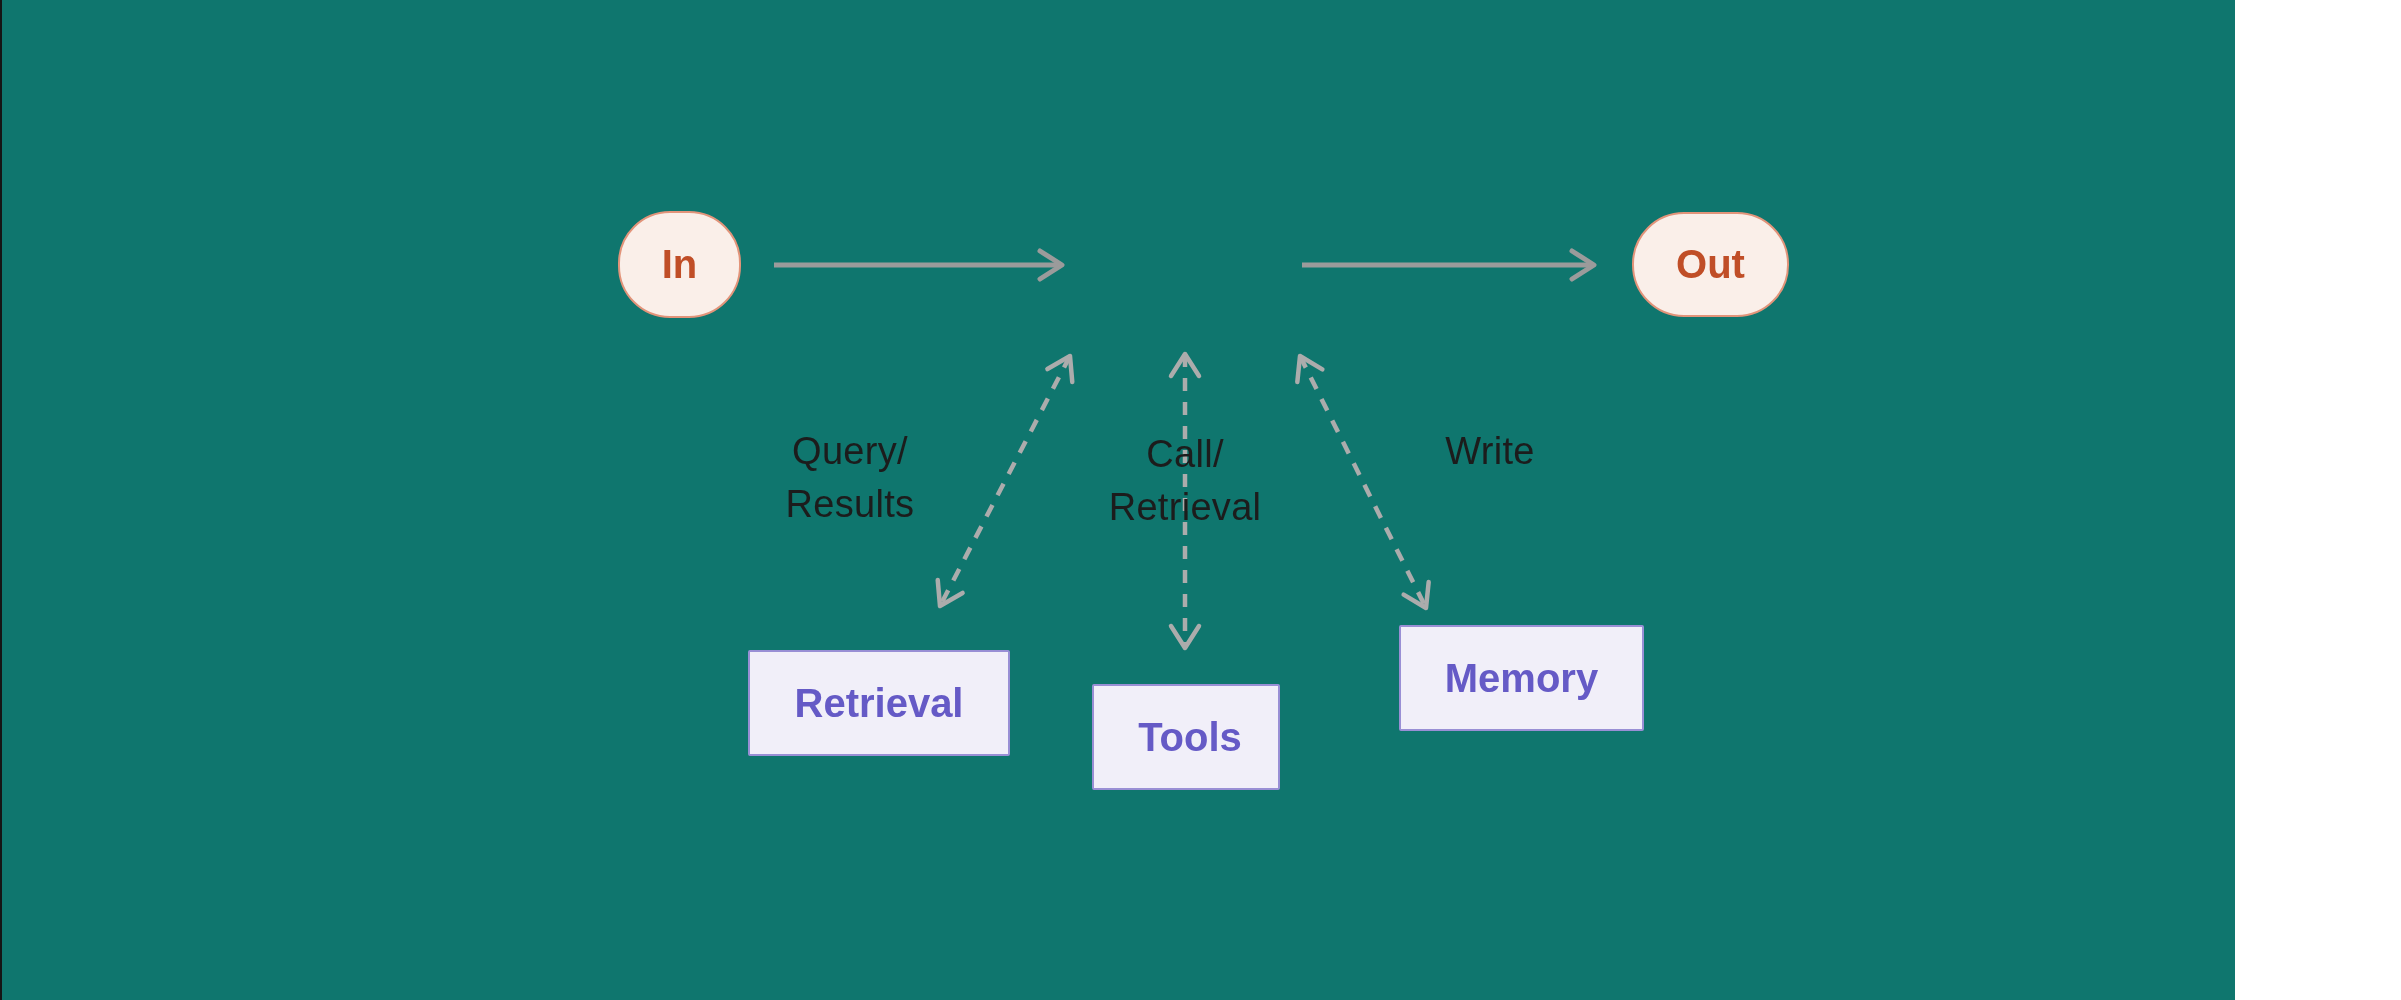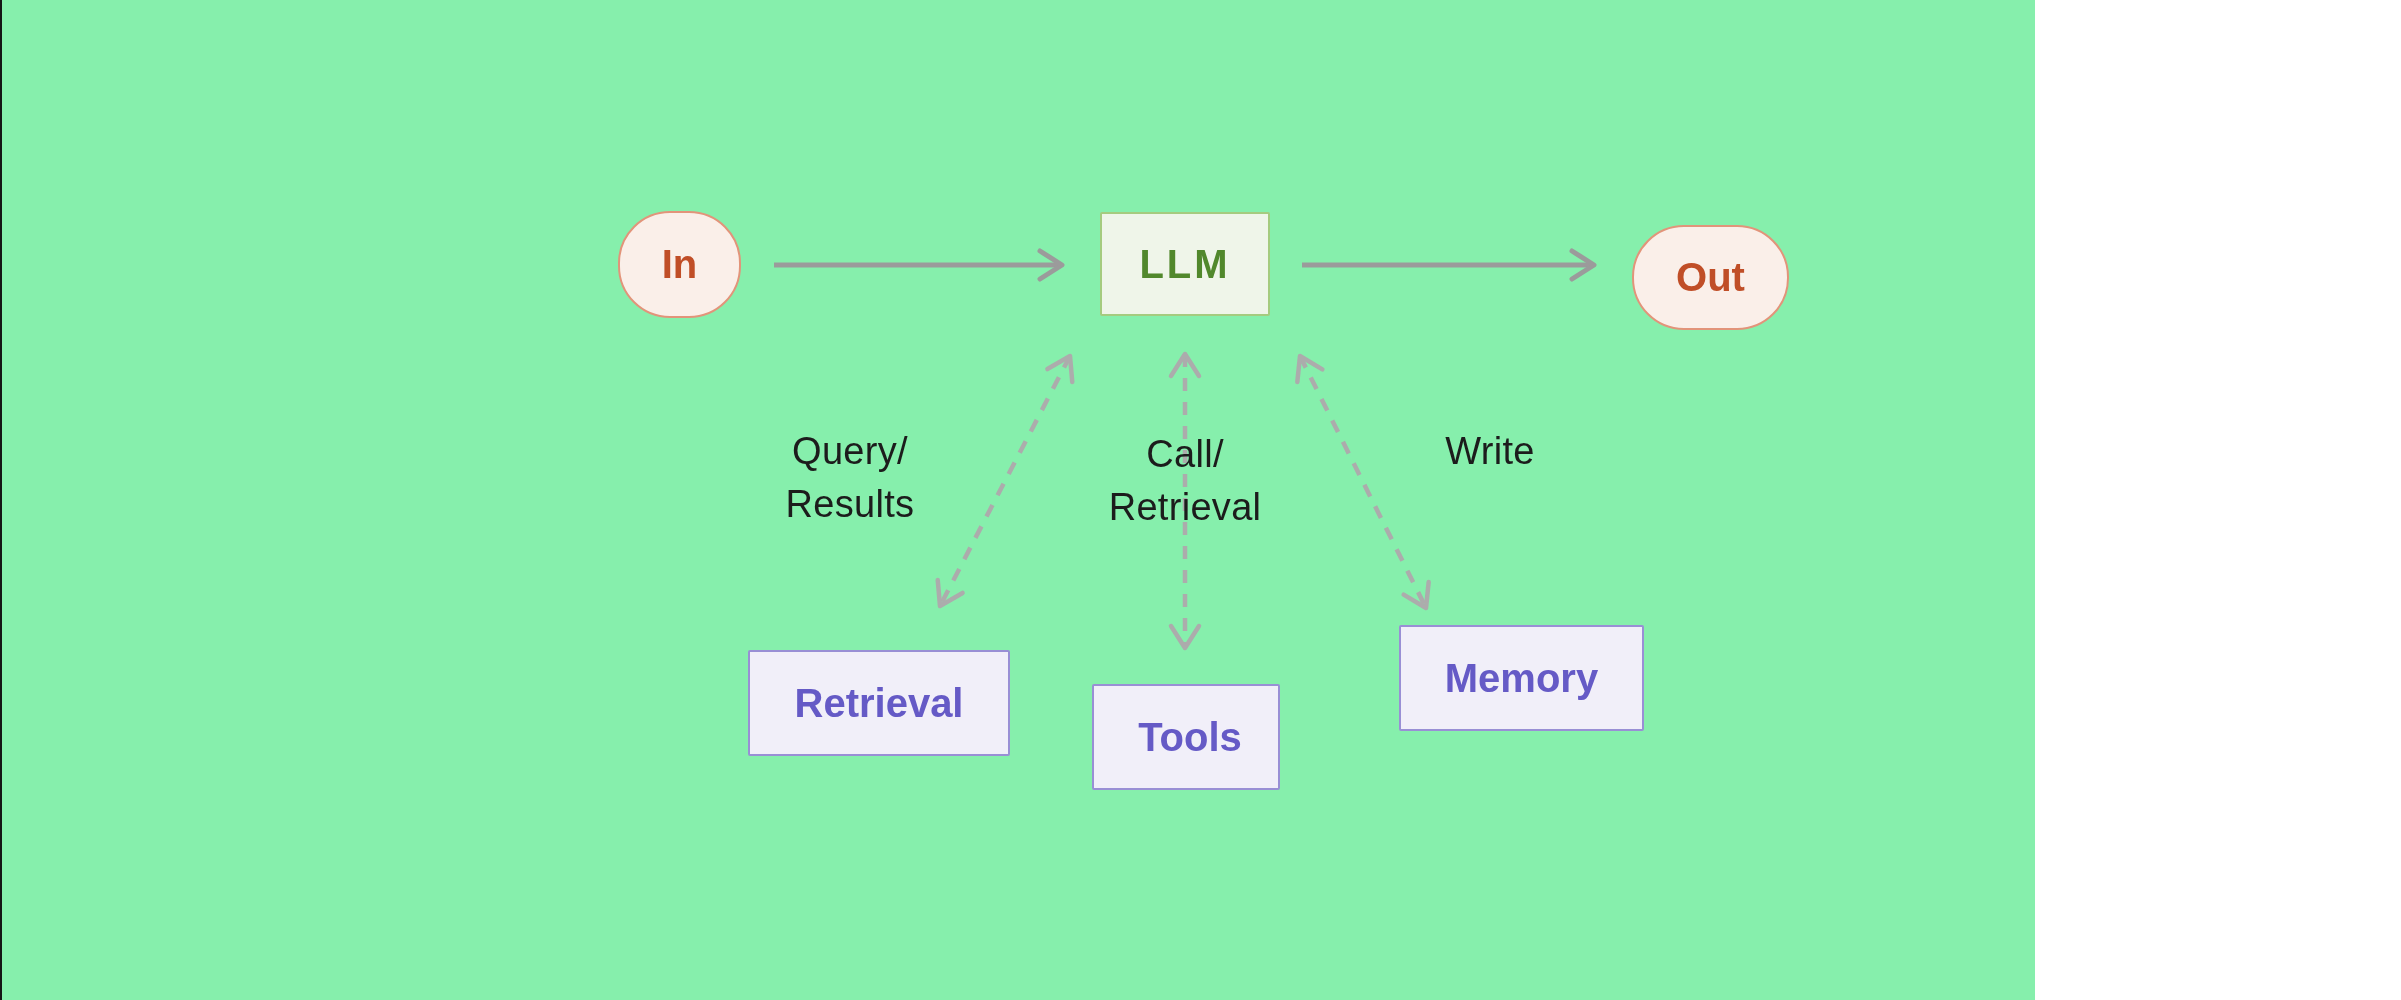--- a/index.html
+++ b/index.html
@@ -1,23 +1,23 @@
 <!DOCTYPE html>
 <html><head>
 <meta charset="utf-8">
 <style>
   * { margin: 0; padding: 0; box-sizing: border-box; }
   html, body { background: #ffffff; }
   body { font-family: "Liberation Sans", sans-serif; }
 
   .canvas {
     position: relative;
-    width: 2035px;
+    width: 2235px;
     height: 1000px;
-    background: #86efac;
+    background: #0f766e;
     border-left: 2px solid #151515;
     overflow: hidden;
   }
 
   .edges-svg {
     position: absolute;
     left: 0; top: 0;
     width: 2401px;
     height: 1000px;
     pointer-events: none;
@@ -44,21 +44,21 @@
     font-size: 40px;
   }
 
   .io-node {
     background: #faefe9;
     border: 2.5px solid #e2947a;
     color: #c04e27;
     border-radius: 52px;
   }
   .node-in  { left: 616px; top: 211px; width: 123px; height: 107px; }
-  .node-out { left: 1630px; top: 212px; width: 157px; height: 105px; margin-top: 13px; }
+  .node-out { left: 1630px; top: 212px; width: 157px; height: 105px; }
 
   .llm-node {
     left: 1098px; top: 212px; width: 170px; height: 104px;
     background: #eff5e9;
     border: 2.5px solid #a5cb7f;
     color: #51882c;
     letter-spacing: 3px;
     border-radius: 2px;
   }
 
@@ -104,23 +104,20 @@
 
     <line x1="1068" y1="356" x2="938" y2="606" class="dash-edge" marker-start="url(#chev-dash)" marker-end="url(#chev-dash)"></line>
     <line x1="1183" y1="354" x2="1183" y2="648" class="dash-edge" marker-start="url(#chev-dash)" marker-end="url(#chev-dash)"></line>
     <line x1="1298" y1="356" x2="1424" y2="608" class="dash-edge" marker-start="url(#chev-dash)" marker-end="url(#chev-dash)"></line>
   </svg>
 
   <div class="node io-node node-in">
     <span>In</span>
   </div>
 
-  <div class="node llm-node">
-    <span>LLM</span>
-  </div>
 
   <div class="node io-node node-out">
     <span>Out</span>
   </div>
 
   <div class="node module-node node-retrieval">
     <span>Retrieval</span>
   </div>
 
   <div class="node module-node node-tools">

